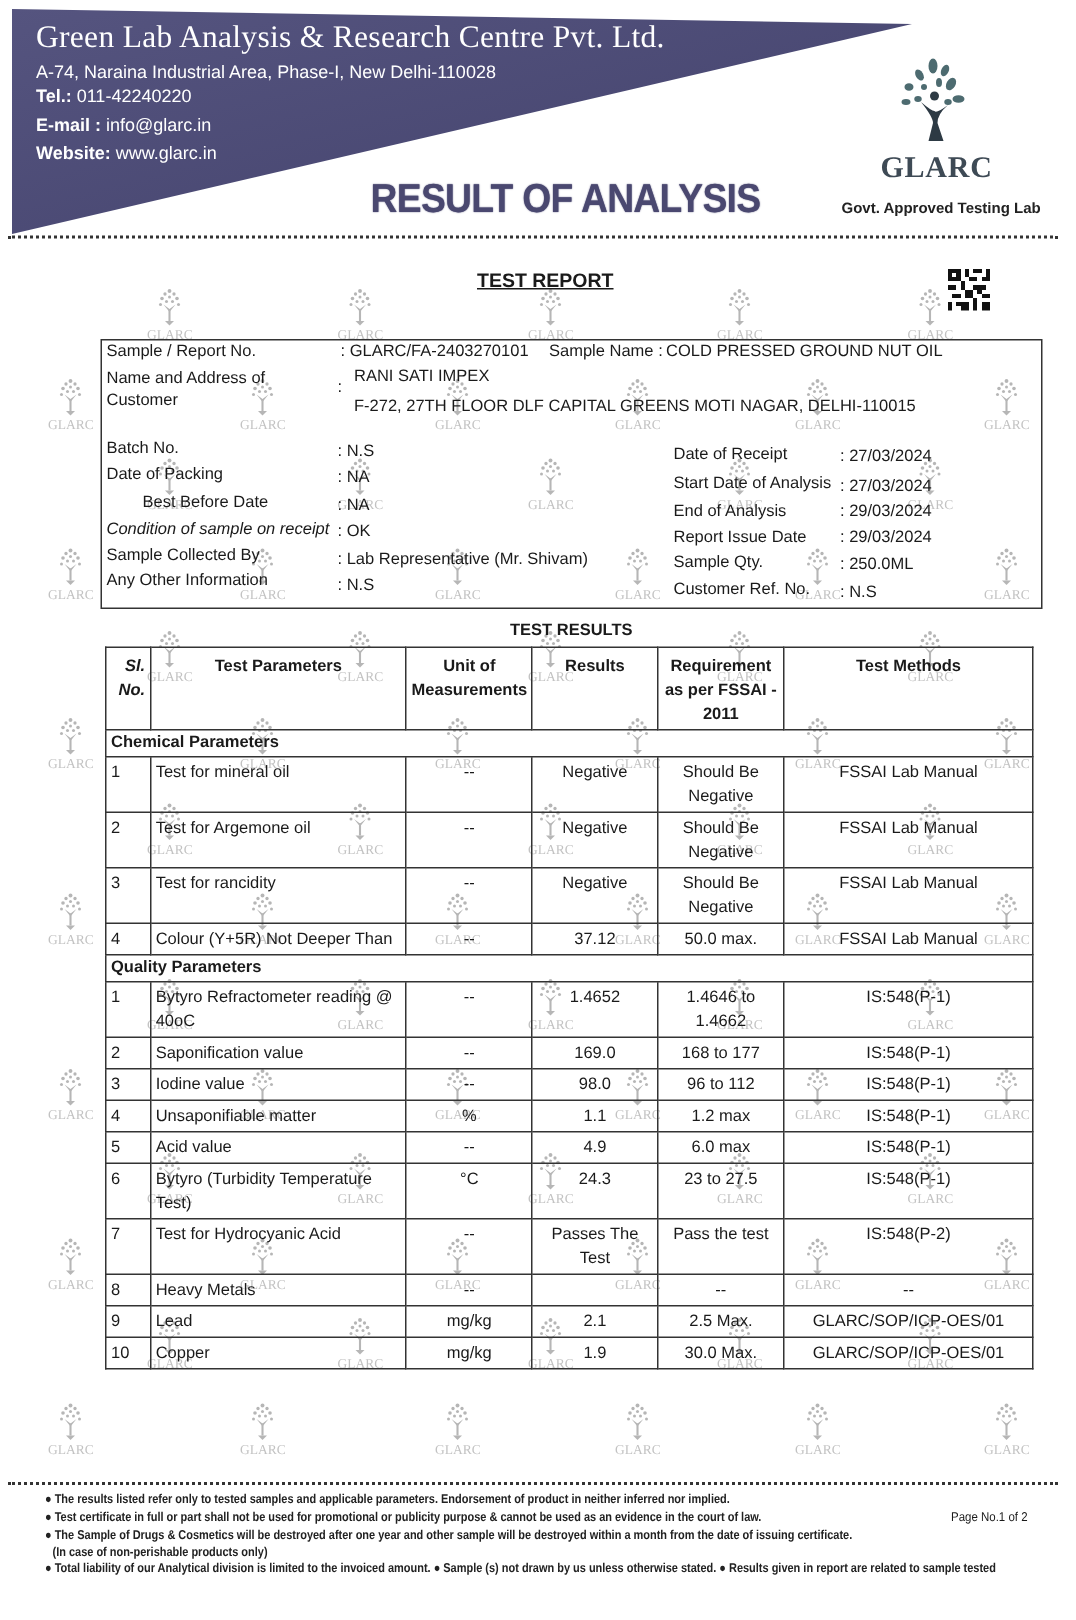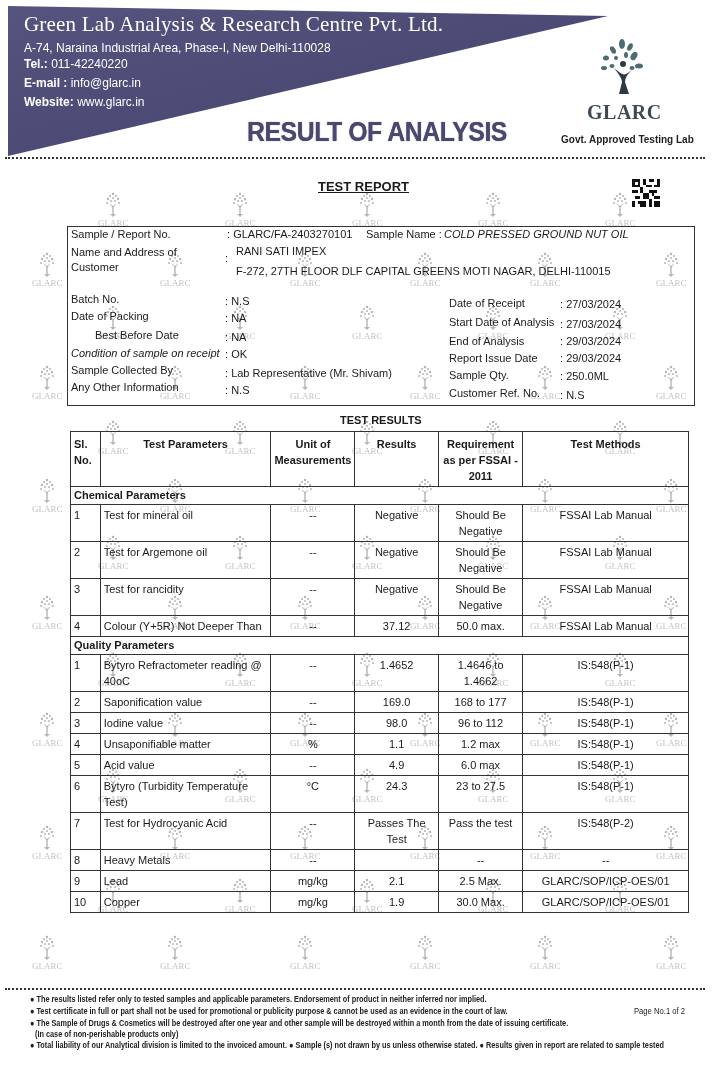--- a/index.html
+++ b/index.html
@@ -1434,21 +1434,21 @@
       <rect x="3" y="9" width="2" height="1"></rect>
         <rect x="7" y="5" width="1" height="1"></rect>
     </g>
   </svg>
 </div>
 
 <div class="infobox"></div>
 <div class="info b" style="left:71px; top:228px;">Sample / Report No.</div>
 <div class="info" style="left:227px; top:228px;">: <span>GLARC/FA-2403270101</span></div>
 <div class="info b" style="left:366px; top:228px;">Sample Name :</div>
-<div class="info" style="left:444px; top:228px;font-style:italic;">COLD PRESSED GROUND NUT OIL</div>
+<div class="info" style="left:444px; top:228px;">COLD PRESSED GROUND NUT OIL</div>
 
 <div class="info b" style="left:71px; top:245px; white-space:normal; width:130px; line-height:15px;">Name and Address of Customer</div>
 <div class="info" style="left:225px; top:252px;">:</div>
 <div class="info" style="left:236px; top:245px;">RANI SATI IMPEX</div>
 <div class="info" style="left:236px; top:265px;">F-272, 27TH FLOOR DLF CAPITAL GREENS MOTI NAGAR, DELHI-110015</div>
 
 <div class="info b" style="left:71px; top:293px;">Batch No.</div>
 <div class="info" style="left:225px; top:295px;">: <span>N.S</span></div>
 <div class="info" style="left:71px; top:310px;">Date of Packing</div>
 <div class="info" style="left:225px; top:312px;">: <span>NA</span></div>
@@ -1479,21 +1479,21 @@
   <colgroup>
       <col class="c1">
       <col class="c2">
       <col class="c3">
       <col class="c4">
       <col class="c5">
       <col class="c6">
     </colgroup>
   <thead>
     <tr style="height:48px;">
-      <th style="text-align:left;">Sl. No.</th>
+      <th style="text-align:right;font-style:italic;">Sl. No.</th>
       <th>Test Parameters</th>
       <th>Unit of Measurements</th>
       <th>Results</th>
       <th>Requirement as per FSSAI - 2011</th>
       <th>Test Methods</th>
     </tr>
   </thead>
   <tbody id="res-body">
       <tr>
         <td colspan="6" class="sec">Chemical Parameters</td>

